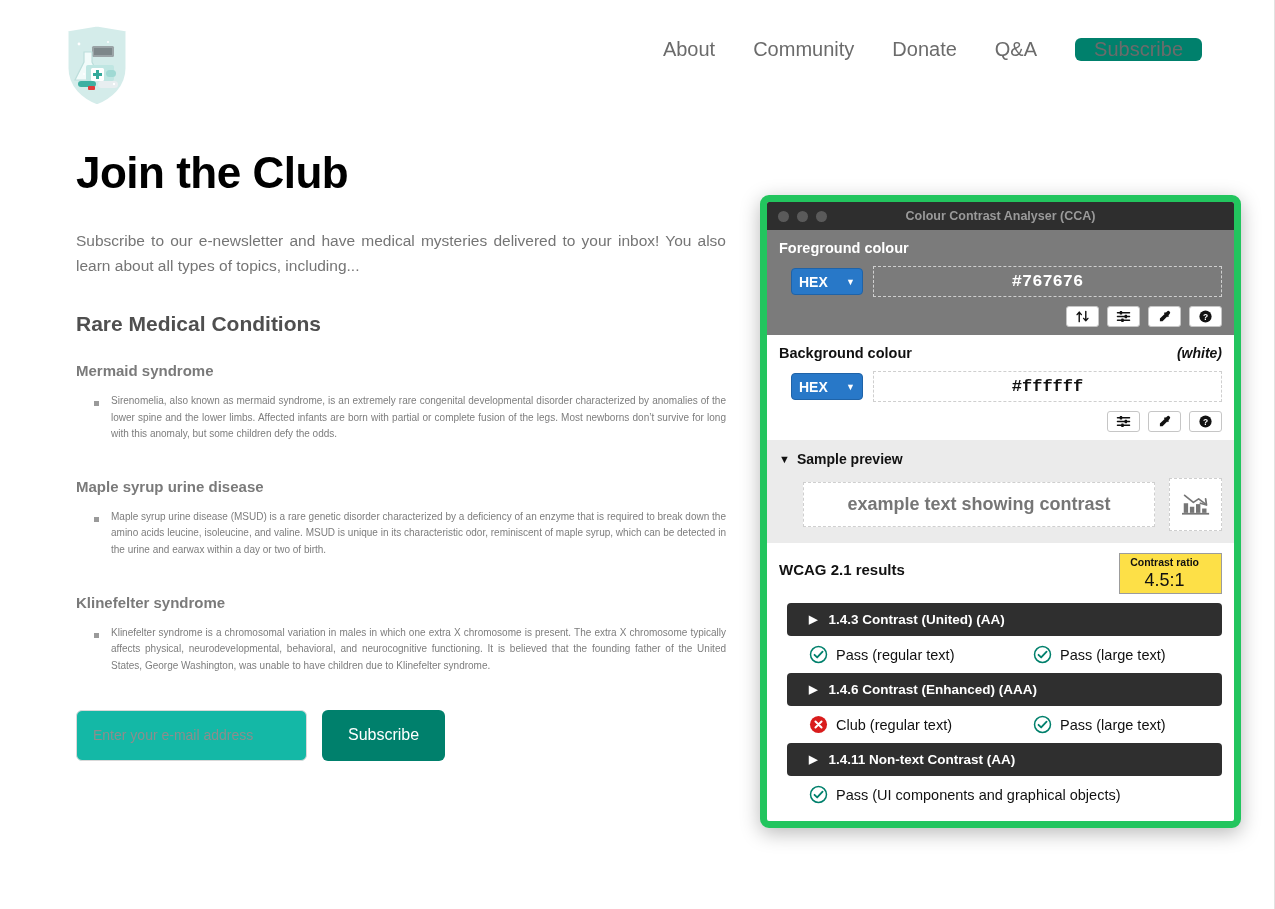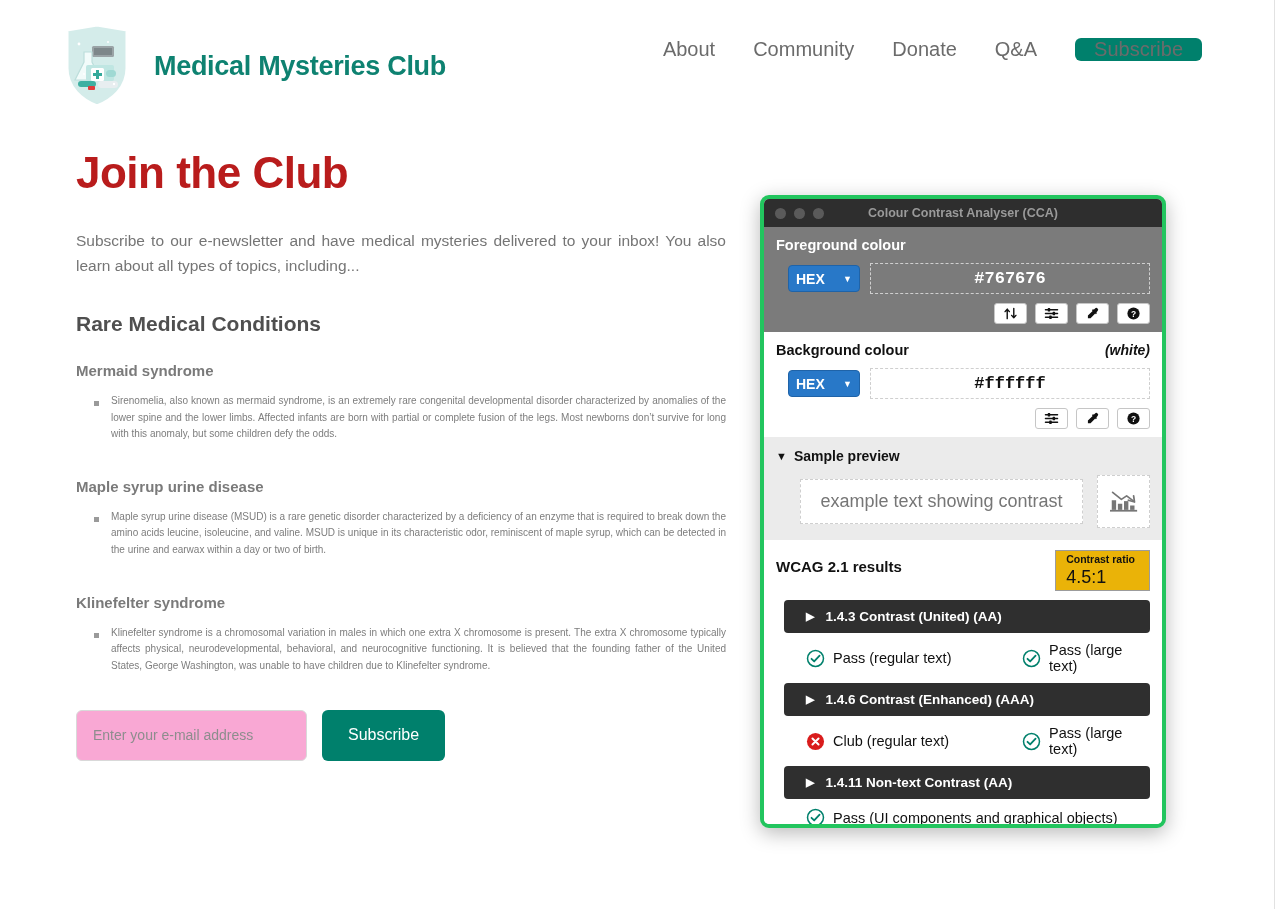--- a/index.html
+++ b/index.html
@@ -46,21 +46,21 @@
     white-space:nowrap;
   }
 
   
   .main {
     position:absolute; left:76px; top:148px; width:650px;
     color:#6e6e6e;
   }
   h1.page-title {
     margin:0 0 30px 0; font-size:44px; font-weight:700;
-    color:#b91c1c; letter-spacing:-.5px;
+    color:#000000; letter-spacing:-.5px;
   }
   p.intro {
     margin:0 0 34px 0; font-size:15.5px; line-height:1.62;
     color:#757575; text-align:justify;
   }
   h2.section-title {
     margin:0 0 26px 0; font-size:21px; font-weight:700; color:#4f4f4f;
   }
   h3.cond-title {
     margin:0 0 14px 0; font-size:15px; font-weight:700; color:#7a7a7a;
@@ -75,39 +75,39 @@
     width:5px; height:5px; background:#9a9a9a;
   }
 
   
   .subscribe-form {
     display:flex; align-items:stretch; gap:15px; margin-top:34px;
   }
   .email-input {
     width:231px; height:51px;
     border:1px solid #d9d9d9; border-radius:6px;
-    background:#f9a8d4; font-size:14px; color:#4a4a4a;
+    background:#14b8a6; font-size:14px; color:#4a4a4a;
     padding:0 16px; font-family:"Liberation Sans", sans-serif;
     outline:none;
   }
   .email-input::placeholder { color:#8d8d8d; }
   .subscribe-btn {
     height:51px; padding:0 26px;
     background:#00806c; color:#fff; border:none; border-radius:6px;
     font-size:16px; font-family:"Liberation Sans", sans-serif; cursor:pointer;
   }
 
   
   .cca-window {
     position:absolute; left:760px; top:195px;
-    width:406px; height:633px;
+    width:481px; height:633px;
     border-radius:9px; overflow:hidden;
     background:#ffffff;
     box-shadow:0 5px 20px rgba(0,0,0,.28);
-    border:4px solid #22c55e;
+    border:7px solid #22c55e;
     font-family:"Liberation Sans", sans-serif;
   }
   .cca-titlebar {
     height:28px; background:#2e2e2e;
     display:flex; align-items:center; position:relative;
   }
   .traffic { display:flex; gap:8px; margin-left:11px; }
   .traffic span { width:11px; height:11px; border-radius:50%; background:#5a5a5a; }
   .cca-title {
     position:absolute; left:0; right:0; text-align:center;
@@ -145,36 +145,36 @@
     width:33px; height:21px; background:#fff; border:1px solid #c6c6c6;
     border-radius:3px; display:flex; align-items:center; justify-content:center;
     cursor:pointer;
   }
   .icon-btn svg { width:15px; height:15px; }
 
   .disclosure { display:flex; align-items:center; gap:7px; }
   .disclosure .tri { font-size:11px; color:#111; }
   .disclosure .txt { font-size:14px; font-weight:700; color:#111; }
 
-  .preview-row { display:flex; align-items:center; gap:14px; margin-top:11px; padding-left:24px; }
+  .preview-row { display:flex; align-items:center; gap:14px; margin-top:11px; padding-left:24px;font-weight:bold; }
   .preview-text {
     flex:1; height:45px; background:#ffffff; border:1px dashed #cfcfcf;
     display:flex; align-items:center; justify-content:center;
     font-size:18px; color:#767676;
   }
   .preview-graphic {
     width:53px; height:53px; background:#ffffff; border:1px dashed #cfcfcf;
     display:flex; align-items:center; justify-content:center;
   }
 
   .results-head { display:flex; align-items:flex-start; justify-content:space-between; }
   .results-title { font-size:15px; font-weight:700; color:#111; padding-top:8px; }
   .ratio-box {
-    border:1px solid #9c9c9c; background:#eab308; 
-    padding:2px 14px 3px 10px; min-width:94px;
+    border:1px solid #9c9c9c; background:#fde047; text-align:center;
+    padding:2px 22px 3px 10px; min-width:94px;
   }
   .ratio-label { font-size:10.5px; font-weight:700; color:#111; line-height:1.3; }
   .ratio-value { font-size:18px; color:#111; line-height:1.15; }
 
   .criterion-bar {
     background:#2f2f2f; color:#fff; border-radius:4px;
     margin:9px 0 0 8px; padding:9px 0 9px 22px;
     font-size:13.5px; font-weight:700;
     display:flex; align-items:center; gap:11px;
   }
@@ -211,21 +211,20 @@
           <rect x="36" y="59" width="20" height="7" rx="3.5" fill="#e8eef0"></rect>
           <rect x="16" y="59" width="18" height="6" rx="3" fill="#3fb0a2"></rect>
           <rect x="26" y="64" width="7" height="4" rx="1" fill="#e23b3b"></rect>
           <circle cx="17" cy="22" r="1.4" fill="#ffffff"></circle>
           <circle cx="52" cy="62" r="1.2" fill="#ffffff"></circle>
           <circle cx="22" cy="52" r="1" fill="#ffffff"></circle>
           <circle cx="46" cy="20" r="1" fill="#ffffff"></circle>
         </g>
       </svg>
     </div>
-    <span class="brand-title">Medical Mysteries Club</span>
   </div>
 
   <nav class="nav">
     <a href="#">About</a>
     <a href="#">Community</a>
     <a href="#">Donate</a>
     <a href="#">Q&amp;A</a>
     <a href="#" class="nav-cta">Subscribe</a>
   </nav>
 </header>

